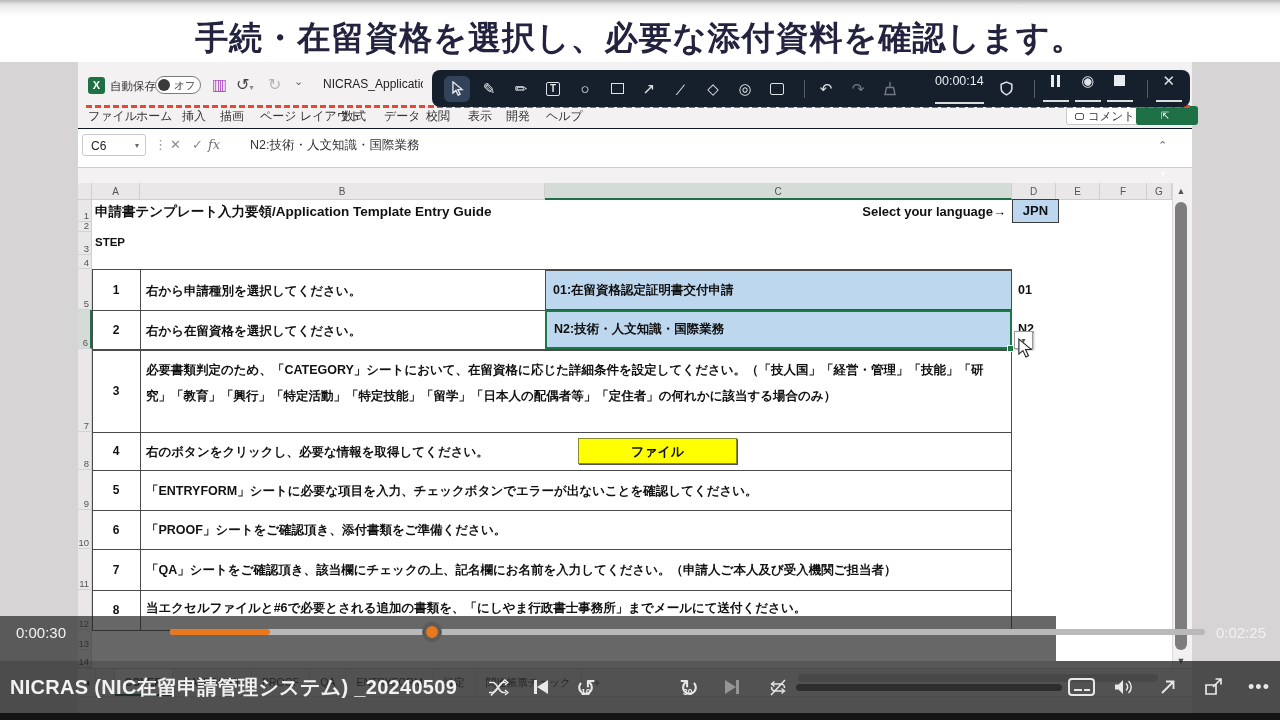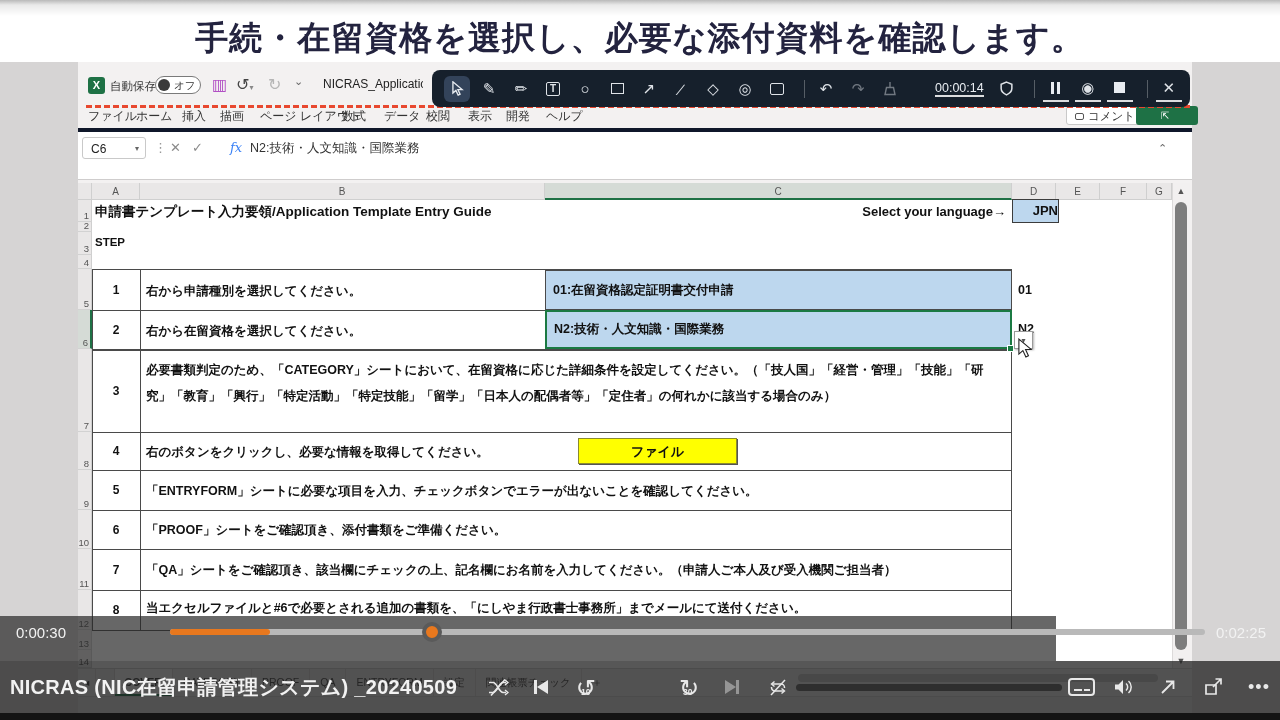--- a/index.html
+++ b/index.html
@@ -17,21 +17,21 @@
   
   .excel{position:absolute;left:78px;top:62px;width:1114px;height:658px;background:#f3f1f1;z-index:1}
   .tb-text{font-size:11.5px;color:#333}
   .xlicon{position:absolute;left:10px;top:15px;width:17px;height:17px;background:#1e7145;border-radius:3px;
     color:#fff;font-size:11px;font-weight:bold;text-align:center;line-height:17px}
   .toggle{position:absolute;left:77px;top:14px;width:46px;height:18px;border:1px solid #7a7a7a;border-radius:10px;background:#fff}
   .toggle .dot{position:absolute;left:2px;top:2px;width:12px;height:12px;border-radius:50%;background:#3a3a3a}
   .toggle .lab{position:absolute;left:18px;top:2px;font-size:10.5px;color:#333}
   .qat{position:absolute;top:13px;font-size:16px;color:#5f3fb0}
   .ribbon-tab{position:absolute;top:45px;font-size:12px;color:#333;height:18px;line-height:18px;white-space:nowrap}
-  .fxrow{position:absolute;left:0;top:66px;width:1114px;height:52px;background:#fff;border-top:4px solid #0f172a;border-bottom:1px solid #cfcdcd}
+  .fxrow{position:absolute;left:0;top:66px;width:1114px;height:40px;background:#fff;border-top:1px solid #0f172a;border-bottom:1px solid #cfcdcd}
   .namebox{position:absolute;left:4px;top:5px;width:64px;height:22px;border:1px solid #c9c9c9;border-radius:3px;font-size:12px;color:#222;line-height:22px;padding-left:8px;background:#fff}
   .fxsym{position:absolute;top:5px;height:22px;line-height:22px;font-size:13px;color:#8a8a8a}
   .fxcontent{position:absolute;left:172px;top:5px;width:880px;height:22px;line-height:22px;font-size:12.5px;color:#333;white-space:nowrap;overflow:hidden}
   .colhdr{position:absolute;top:121px;height:17px;background:#e9e7e7;border-right:1px solid #cfcfcf;border-bottom:1px solid #cfcfcf;
     font-size:10px;color:#555;text-align:center;line-height:17px}
   .colhdr.sel{background:#d5dbd6;border-bottom:2px solid #1e7145}
   .rownum{position:absolute;left:0;width:14px;background:#e9e7e7;border-bottom:1px solid #d2d2d2;border-right:1px solid #cfcfcf;
     font-size:9.5px;color:#555;text-align:right;padding-right:2px;display:flex;align-items:flex-end;justify-content:flex-end}
   .rownum.sel{background:#d5dbd6;border-right:2px solid #1e7145}
   .sheettext{font-size:12.5px;font-weight:bold;color:#111;white-space:nowrap}
@@ -48,21 +48,21 @@
   .statusbar{position:absolute;left:0;top:634px;width:1114px;height:20px;background:#e4e2e2;border-top:1px solid #cfcfcf}
 
   
   .redline{position:absolute;left:86px;top:105px;width:1104px;border-top:3px dashed #e8482f;z-index:2}
   .rectb{position:absolute;left:432px;top:70px;width:758px;height:37px;background:#16202c;border-radius:8px;
     display:flex;align-items:center;padding:0 12px;z-index:3}
   .rtool{width:26px;height:26px;margin-right:6px;display:flex;align-items:center;justify-content:center;
     color:#dfe3e8;font-size:15px;flex:0 0 auto}
   .rtool.active{background:#33435a;border-radius:6px}
   .rsep{width:1px;height:18px;background:rgba(255,255,255,.28);margin:0 8px;flex:0 0 auto}
-  .rul{border-bottom:2px solid rgba(255,255,255,.85);padding-bottom:0}
+  .rul{border-bottom:2px solid rgba(255,255,255,.85);padding-bottom:14px}
   .timer{font-size:12.5px;color:#e8ecf1;margin:0 10px 0 26px;flex:0 0 auto}
   .tbox{width:14px;height:14px;border:1.5px solid #dfe3e8;border-radius:2px;font-size:10px;line-height:12px;text-align:center;font-weight:bold}
 
   
   .seekstrip{position:absolute;left:0;top:616px;width:1056px;height:45px;background:rgba(38,38,38,.70);z-index:10}
   .timetxt{position:absolute;top:8px;font-size:15px;color:#f2f2f2}
   .track{position:absolute;left:170px;top:13px;width:1035px;height:6px;border-radius:3px;background:#b9b9b9}
   .trackfill{position:absolute;left:0;top:0;height:6px;border-radius:3px;background:#e8781e;width:100px}
   .knob{position:absolute;left:252px;top:3px;width:20px;height:20px;border-radius:50%;background:#e8781e;border:4px solid #5a5a5a}
   .ctrlstrip{position:absolute;left:0;top:661px;width:1280px;height:52px;background:rgba(28,28,28,.74);z-index:10}
@@ -118,21 +118,21 @@
     <div class="abs" style="left:1058px;top:44px;height:19px;padding:0 25px;border-radius:3px;background:#1e7145;font-size:11.5px;color:#fff;line-height:19px">
       <span style="font-size:10px">⇱</span> <span>共有</span> <span style="font-size:8px">▾</span>
     </div>
 
     <div class="fxrow">
       <div class="namebox"><span>C6</span>
         <span style="position:absolute;right:6px;font-size:8px;color:#666">▾</span></div>
       <div class="fxsym" style="left:76px;color:#999">⋮</div>
       <div class="fxsym" style="left:92px">✕</div>
       <div class="fxsym" style="left:114px">✓</div>
-      <div class="fxsym" style="left:152px;font-family:'DejaVu Serif',serif;font-style:italic;color:#3b82f6">fx</div>
+      <div class="fxsym" style="left:130px;font-family:'DejaVu Serif',serif;font-style:italic;color:#737373">fx</div>
       <div class="fxcontent">N2:技術・人文知識・国際業務</div>
       <div class="fxsym" style="left:1080px;color:#666;font-size:11px">⌃</div>
     </div>
 
     <div class="colhdr" style="left:0;width:14px"></div>
     <div class="colhdr" style="left:14px;width:48px">A</div>
     <div class="colhdr" style="left:62px;width:405px">B</div>
     <div class="colhdr sel" style="left:467px;width:467px">C</div>
     <div class="colhdr" style="left:934px;width:44px">D</div>
     <div class="colhdr" style="left:978px;width:44px">E</div>
@@ -152,21 +152,21 @@
     <div class="rownum" style="top:408px;height:40px">9</div>
     <div class="rownum" style="top:448px;height:39px">10</div>
     <div class="rownum" style="top:487px;height:41px">11</div>
     <div class="rownum" style="top:528px;height:40px">12</div>
     <div class="rownum" style="top:568px;height:20px">13</div>
     <div class="rownum" style="top:588px;height:18px">14</div>
 
     <div class="abs sheettext" style="left:17px;top:141px;font-size:13.5px">申請書テンプレート入力要領/Application Template Entry Guide</div>
     <div class="abs sheettext" style="left:640px;top:142px;width:288px;text-align:right;font-size:13px">Select your language→</div>
     <div class="abs" style="left:934px;top:137px;width:47px;height:24px;background:#bdd7ee;border:1.5px solid #3c3c3c;
-         font-size:13px;font-weight:bold;color:#111;text-align:right;line-height:21px">JPN</div>
+         font-size:13px;font-weight:bold;color:#111;text-align:center;line-height:21px">JPN</div>
     <div class="abs sheettext" style="left:17px;top:174px;font-size:11.5px">STEP</div>
 
     <div class="tline" style="left:14px;top:207px;width:920px;height:1px"></div>
     <div class="tline" style="left:14px;top:248px;width:920px;height:1px"></div>
     <div class="tline" style="left:14px;top:287px;width:920px;height:2px"></div>
     <div class="tline" style="left:14px;top:370px;width:920px;height:1px"></div>
     <div class="tline" style="left:14px;top:408px;width:920px;height:1px"></div>
     <div class="tline" style="left:14px;top:448px;width:920px;height:1px"></div>
     <div class="tline" style="left:14px;top:487px;width:920px;height:1px"></div>
     <div class="tline" style="left:14px;top:528px;width:920px;height:1px"></div>

